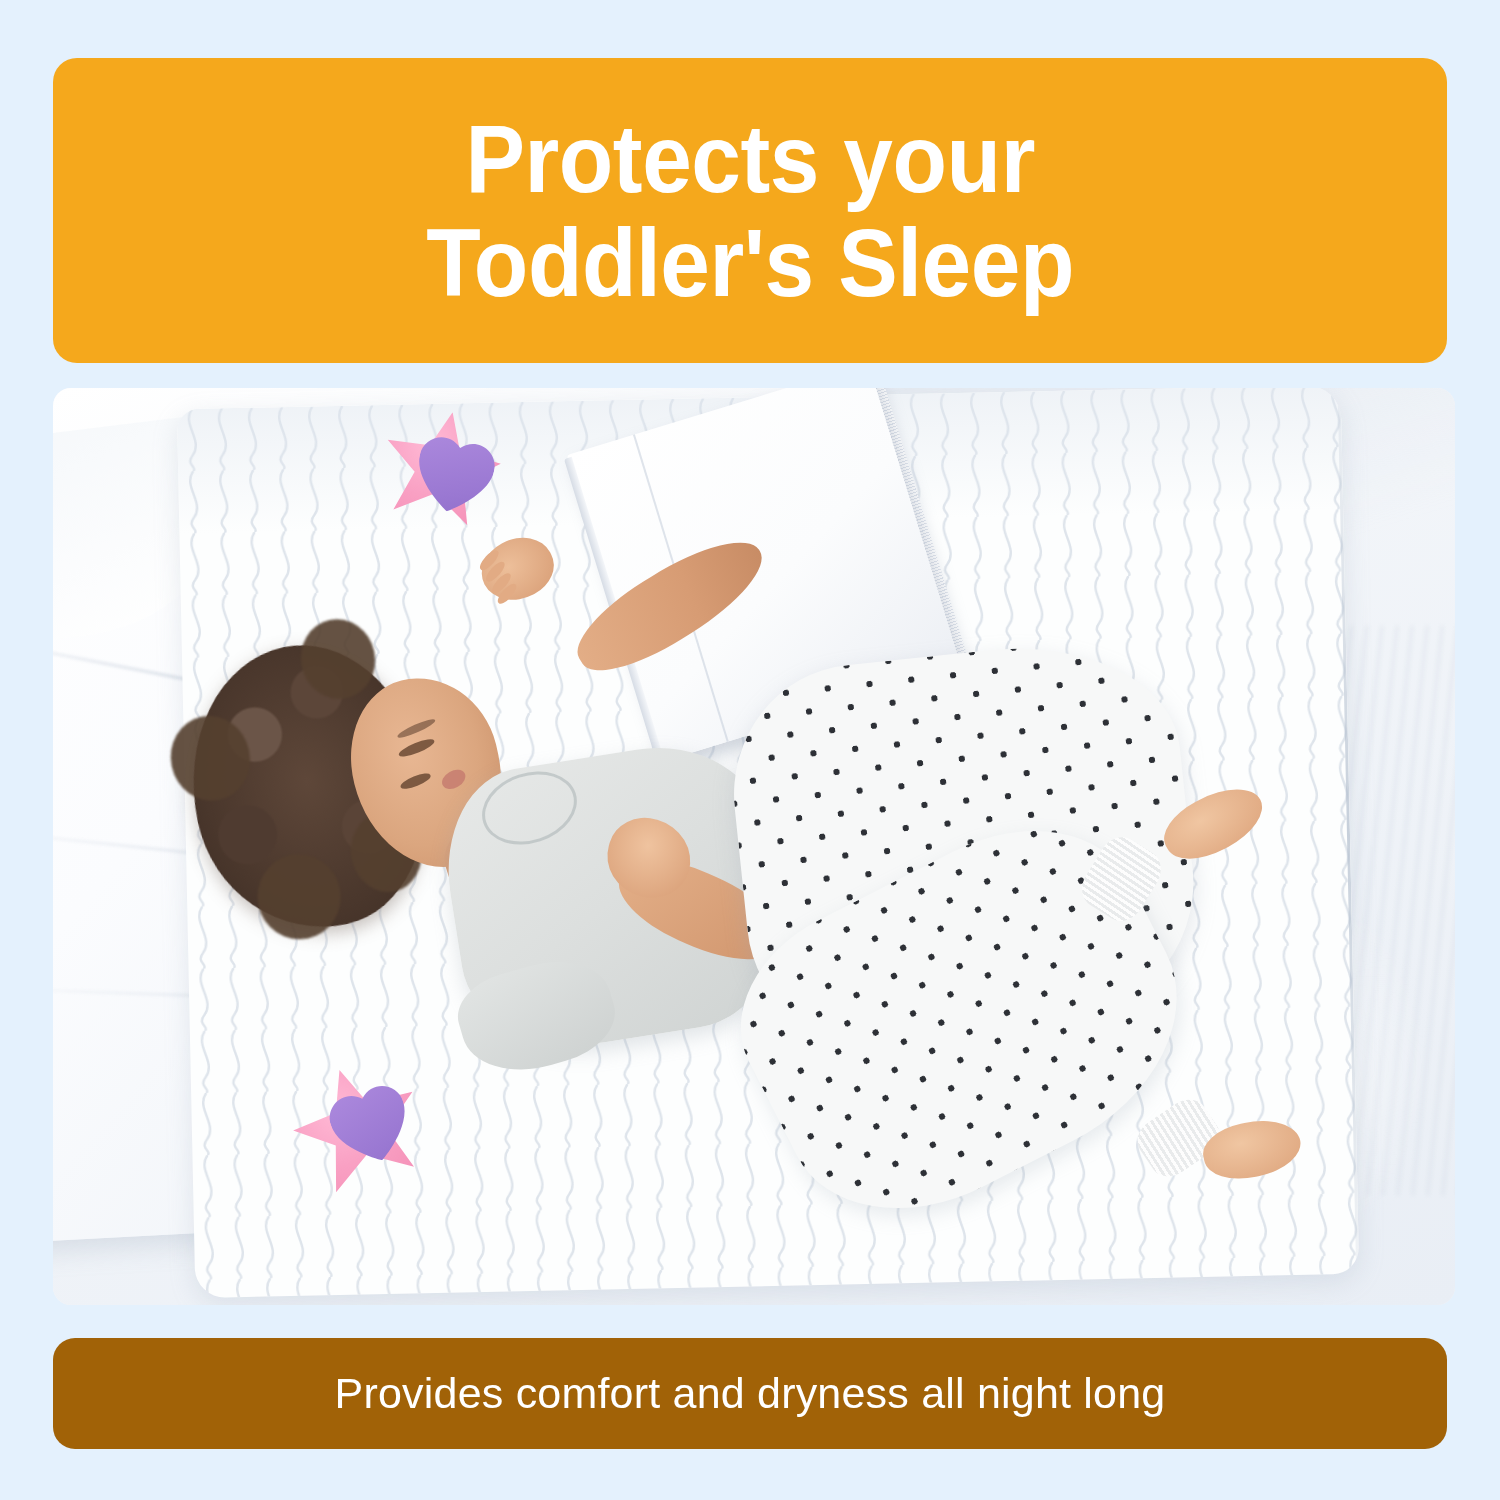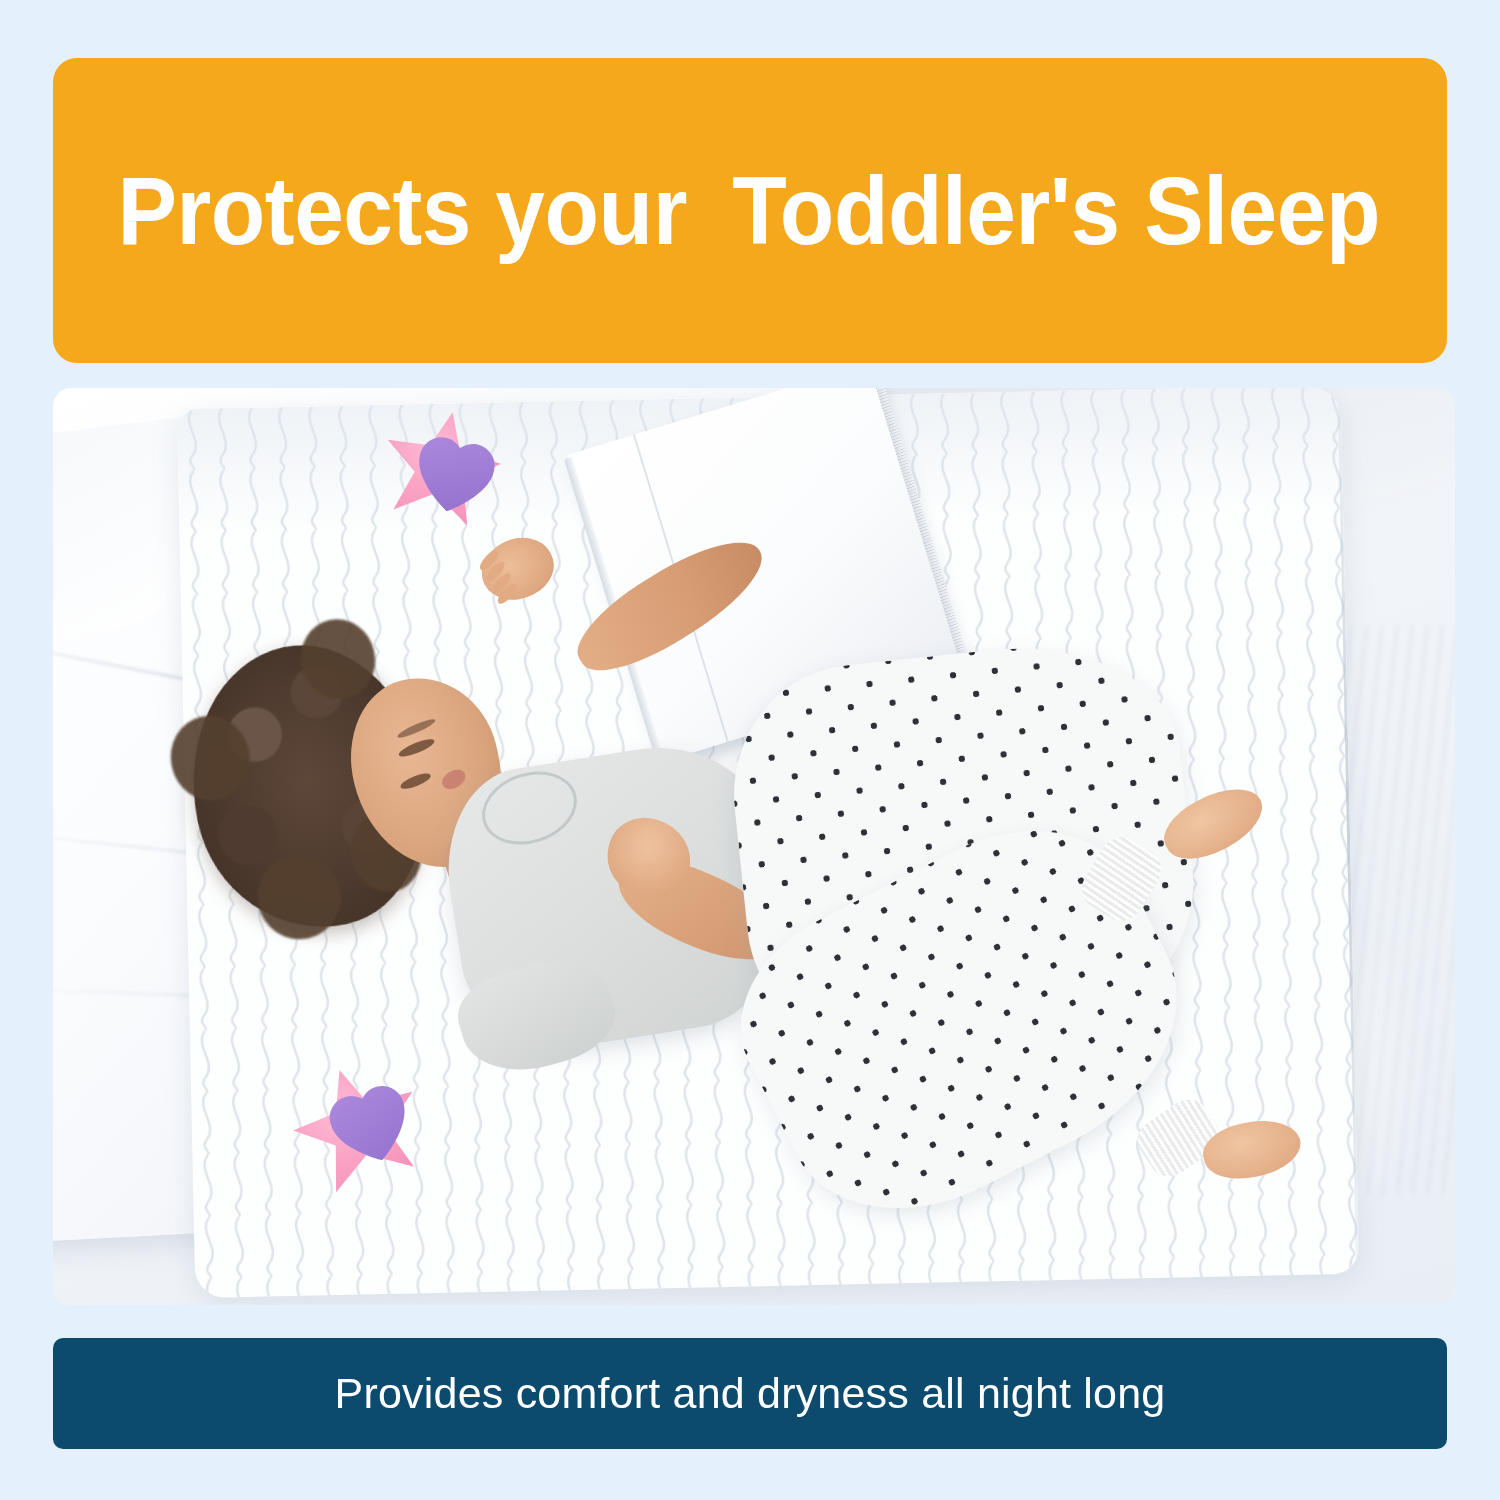--- a/index.html
+++ b/index.html
@@ -23,21 +23,21 @@
   
   .header-banner {
     position: absolute;
     left: 53px;
     top: 58px;
     width: 1394px;
     height: 305px;
     background: #f5a81c;
     border-radius: 24px;
     display: flex;
-    flex-direction: row;
+    flex-direction: column;
     align-items: center;
     justify-content: center;
     box-sizing: border-box;
   }
   .headline {
     color: #ffffff;
     font-family: "Liberation Sans Narrow", "Liberation Sans", sans-serif;
     font-weight: bold;
     font-size: 96px;
     line-height: 104px;
@@ -458,22 +458,22 @@
   .foot-a { left: 79%; top: 44.5%; width: 7.5%; height: 6%; transform: rotate(-28deg); }
   .foot-b { left: 82%; top: 80%; width: 7%; height: 6%; transform: rotate(-12deg); }
 
   
   .caption-banner {
     position: absolute;
     left: 53px;
     top: 1338px;
     width: 1394px;
     height: 111px;
-    background: #0c4a6e;
-    border-radius: 10px;
+    background: #a16207;
+    border-radius: 22px;
     display: flex;
     align-items: center;
     justify-content: center;
   }
   .caption-text {
     color: #ffffff;
     font-family: "Liberation Sans", sans-serif;
     font-weight: 400;
     font-size: 43px;
     letter-spacing: 0.2px;

